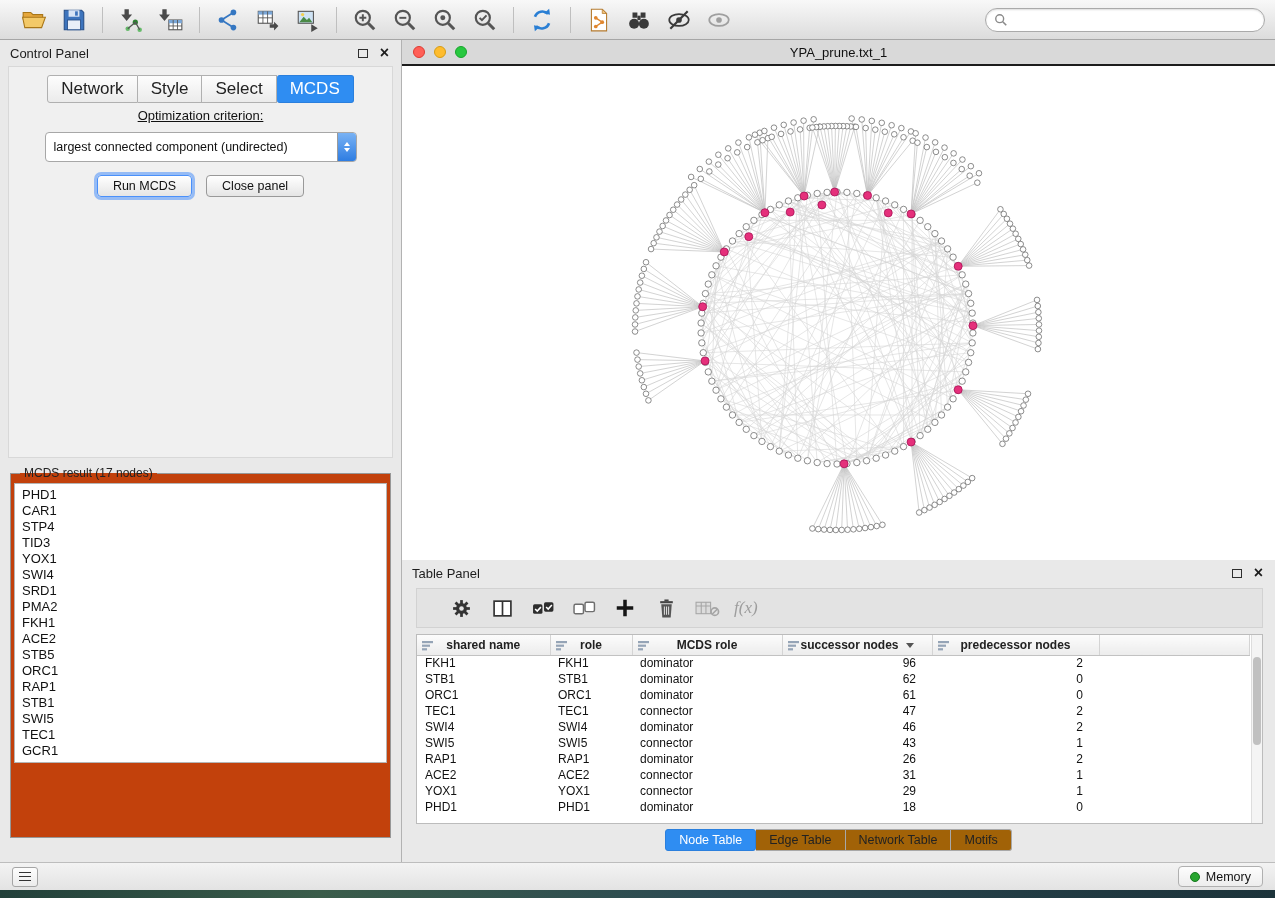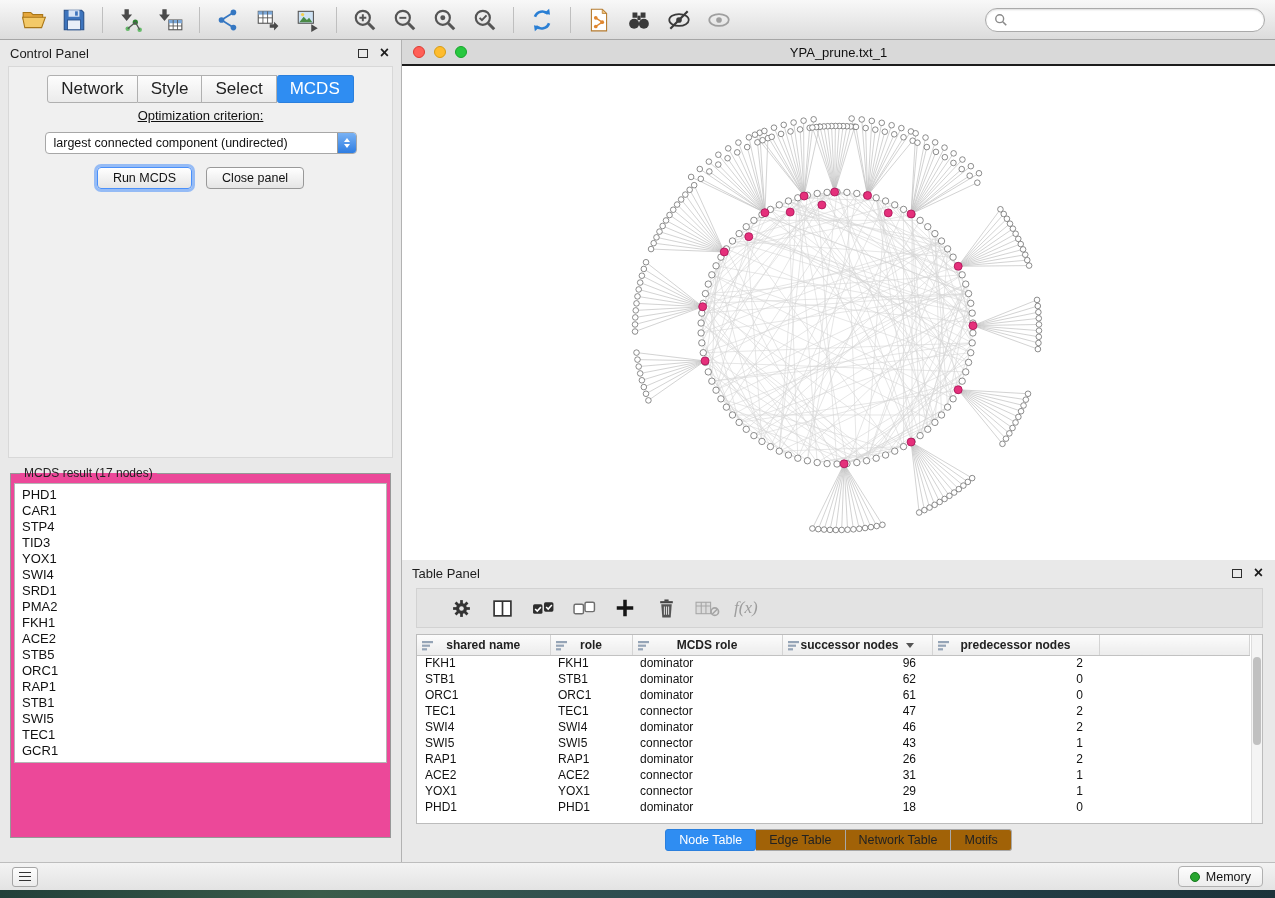--- a/index.html
+++ b/index.html
@@ -24,29 +24,29 @@
   .panel-header .spacer{flex:1;}
   .float-ic{width:10px;height:9px;border:1.5px solid #2e2e2e;display:inline-block;margin-right:12px;cursor:default;}
   .close-ic{font-size:16px;font-weight:bold;color:#1c1c1c;line-height:1;cursor:default;}
   .cp-body{margin:0 8px;background:#f0f0f0;border:1px solid #d8d8d8;height:392px;}
   .cp-tabs{display:flex;justify-content:center;margin-top:8px;}
   .cp-tab{padding:3px 13px;font-size:17px;border:1px solid #b0b0b0;border-left:none;background:linear-gradient(#fdfdfd,#ebebeb);color:#222;}
   .cp-tab:first-child{border-left:1px solid #b0b0b0;border-radius:3px 0 0 3px;}
   .cp-tab:last-child{border-radius:0 3px 3px 0;}
   .cp-tab.active{background:#2f8df2;color:#fff;border-color:#2a7fdd;border-radius:3px;}
   .opt-label{text-align:center;margin-top:5px;font-size:13px;text-decoration:underline;}
-  .select{width:312px;height:22px;margin:9px auto 0;background:#fff;border:1px solid #a7a7a7;border-radius:4px;display:flex;align-items:center;overflow:hidden;}
+  .select{width:312px;height:30px;margin:9px auto 0;background:#fff;border:1px solid #a7a7a7;border-radius:4px;display:flex;align-items:center;overflow:hidden;}
   .select-value{flex:1;padding:0 8px;font-size:12.5px;white-space:nowrap;}
   .select-stepper{width:19px;height:100%;background:linear-gradient(#79b2f4,#2e7de2);display:flex;flex-direction:column;align-items:center;justify-content:center;gap:2px;border-left:1px solid #9a9a9a;}
   .select-stepper .up{width:0;height:0;border-left:3.5px solid transparent;border-right:3.5px solid transparent;border-bottom:4px solid #fff;}
   .select-stepper .down{width:0;height:0;border-left:3.5px solid transparent;border-right:3.5px solid transparent;border-top:4px solid #fff;}
   .cp-buttons{display:flex;justify-content:center;gap:14px;margin-top:13px;}
   .btn{height:22px;padding:0 15px;border:1px solid #999;border-radius:4px;background:linear-gradient(#fff,#e5e5e5);font-size:12.5px;color:#111;}
   .btn.focused{box-shadow:0 0 0 3px rgba(74,144,250,.55);border-color:#4a90fa;}
-  .mcds-result{border:1px solid #979797;margin:8px 10px 0;padding:3px;height:372px;background:#ec4899;}
+  .mcds-result{border:1px solid #979797;margin:8px 10px 0;padding:3px;height:372px;background:#c2410c;}
   .mcds-result legend{font-size:12px;padding:0 4px;margin-left:6px;color:#222;}
   .mcds-list{height:100%;background:#fff;border:1px solid #b5b5b5;overflow:hidden;padding:3px 7px;font-size:13px;}
   .mcds-item{height:16px;line-height:16px;}
 
   
   .right-col{flex:1;display:flex;flex-direction:column;background:#e9e9e9;}
   .network-window{height:520px;display:flex;flex-direction:column;}
   .net-titlebar{height:24px;background:#d9d9d9;position:relative;display:flex;align-items:center;justify-content:center;font-size:13px;color:#111;}
   .traffic{position:absolute;left:11px;top:6px;display:flex;gap:9px;}
   .light{width:12px;height:12px;border-radius:50%;display:inline-block;}

